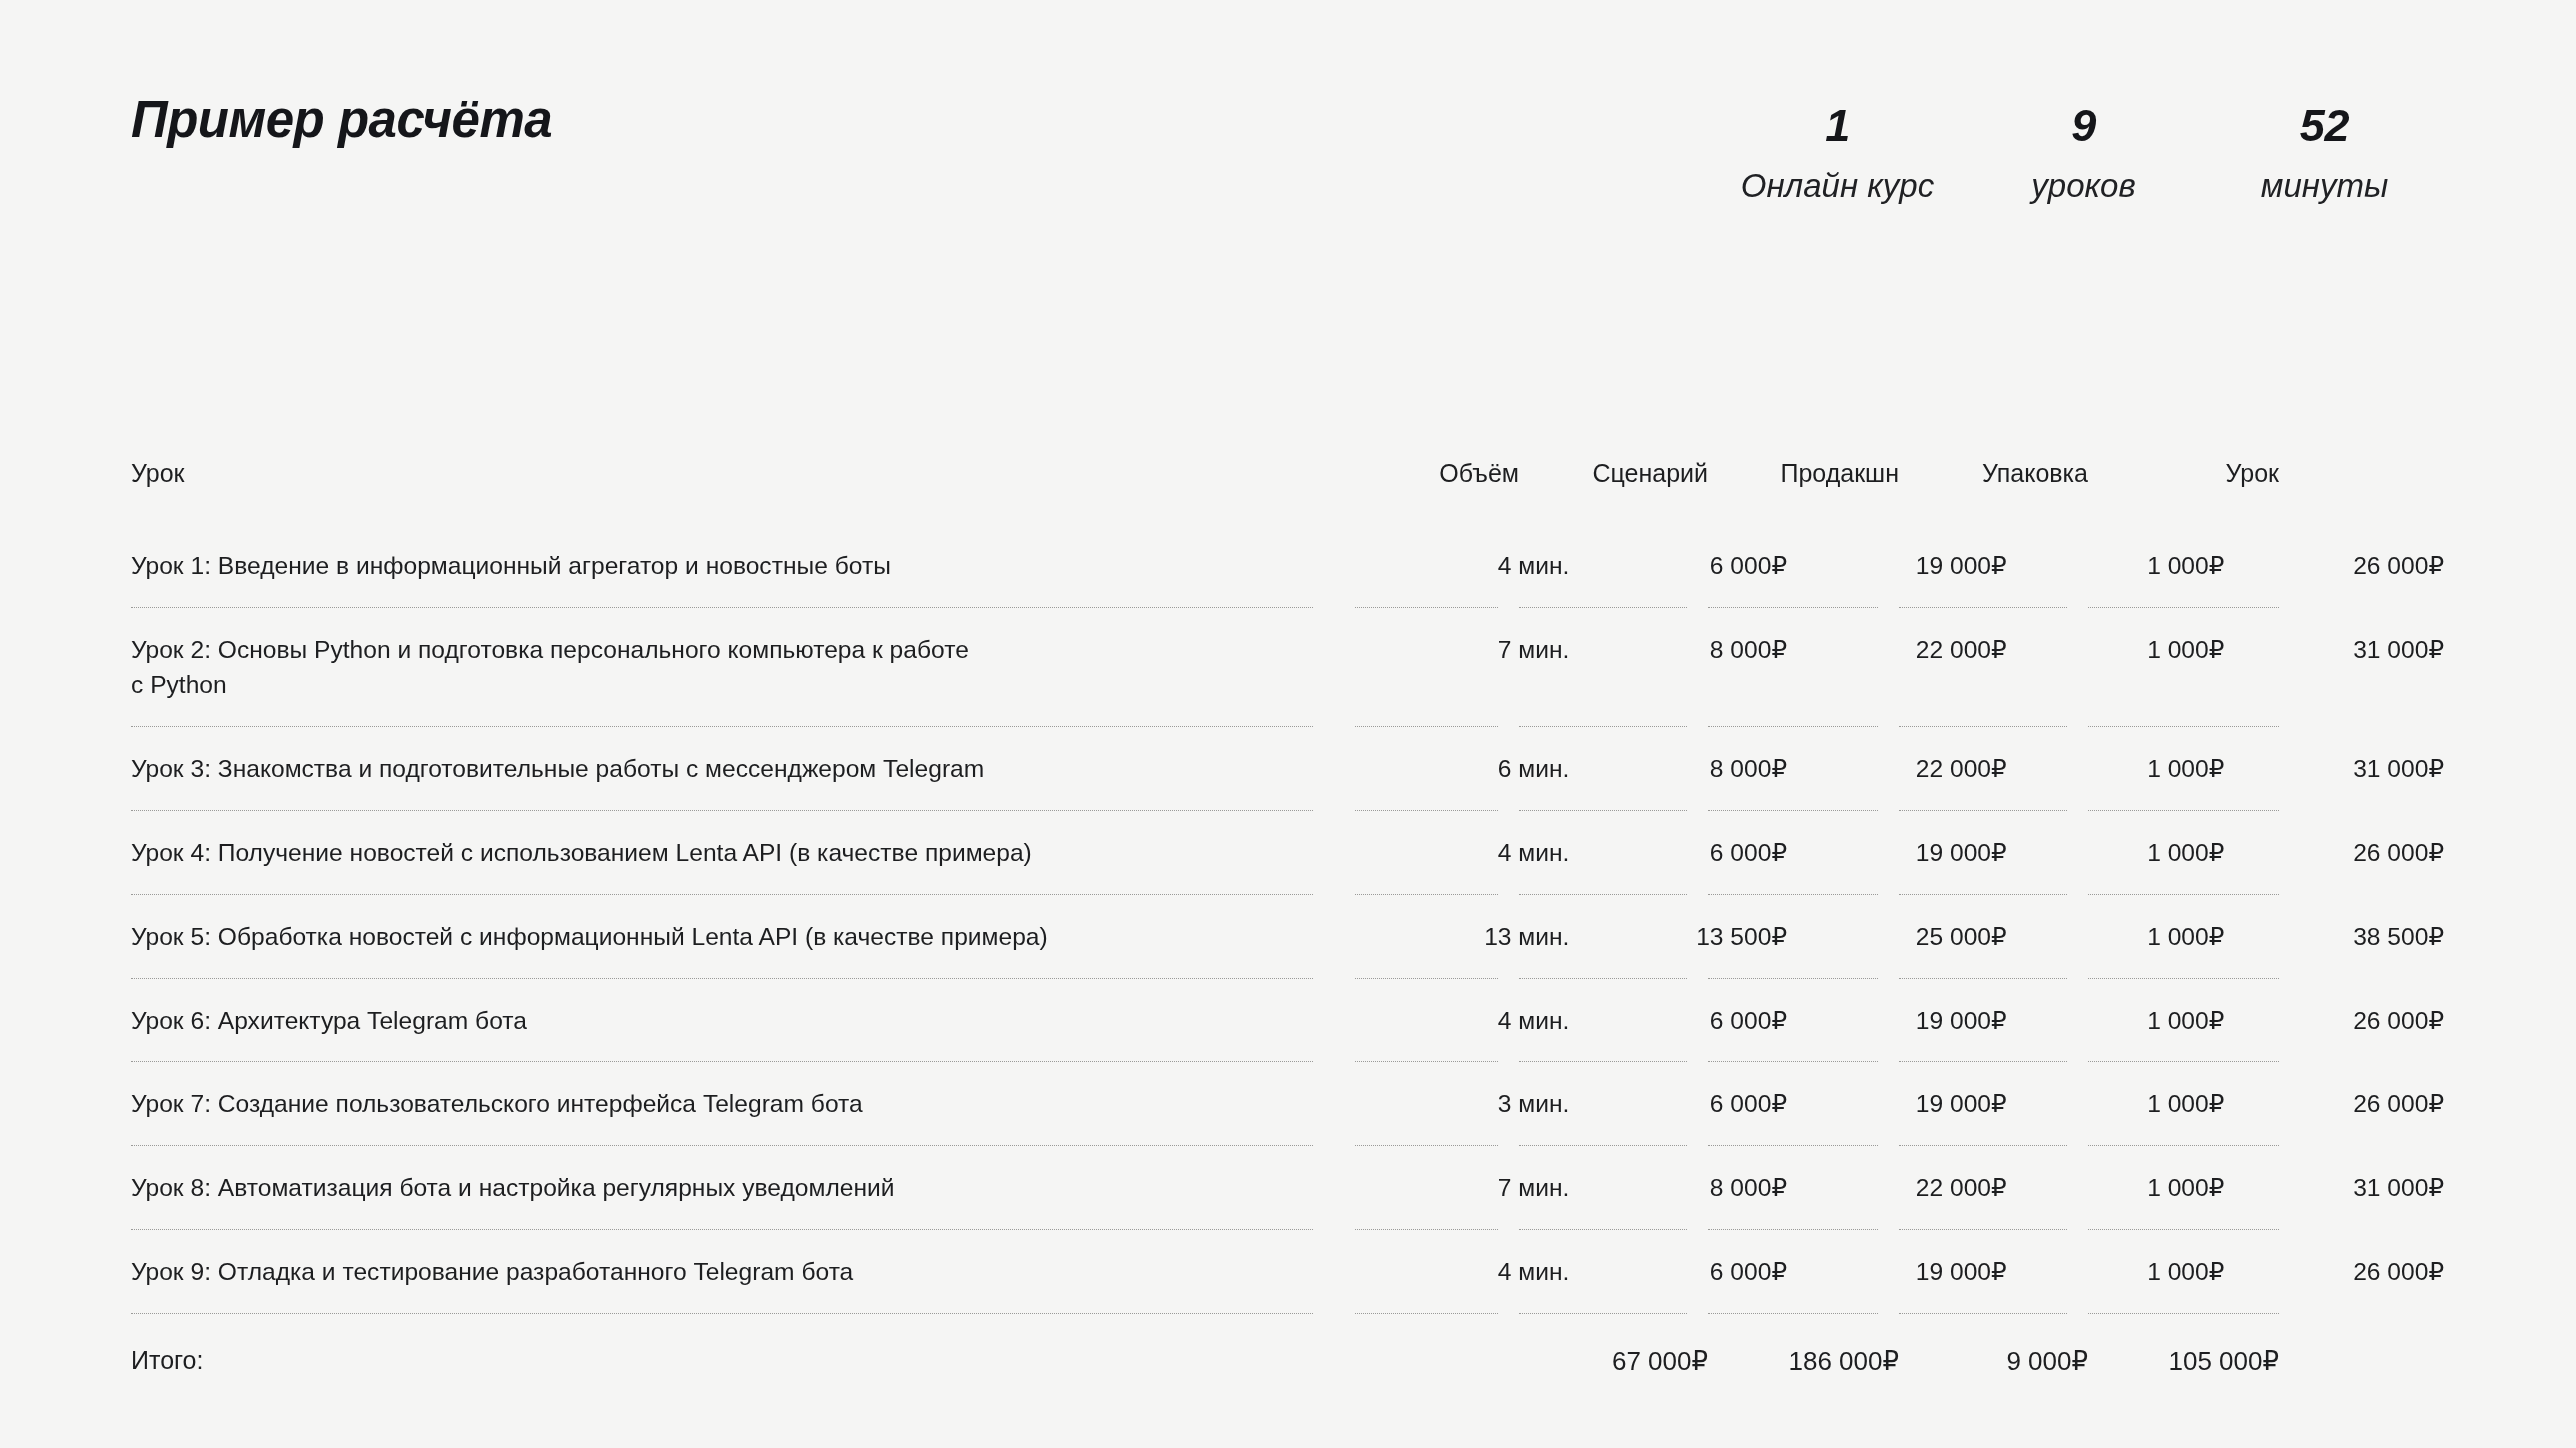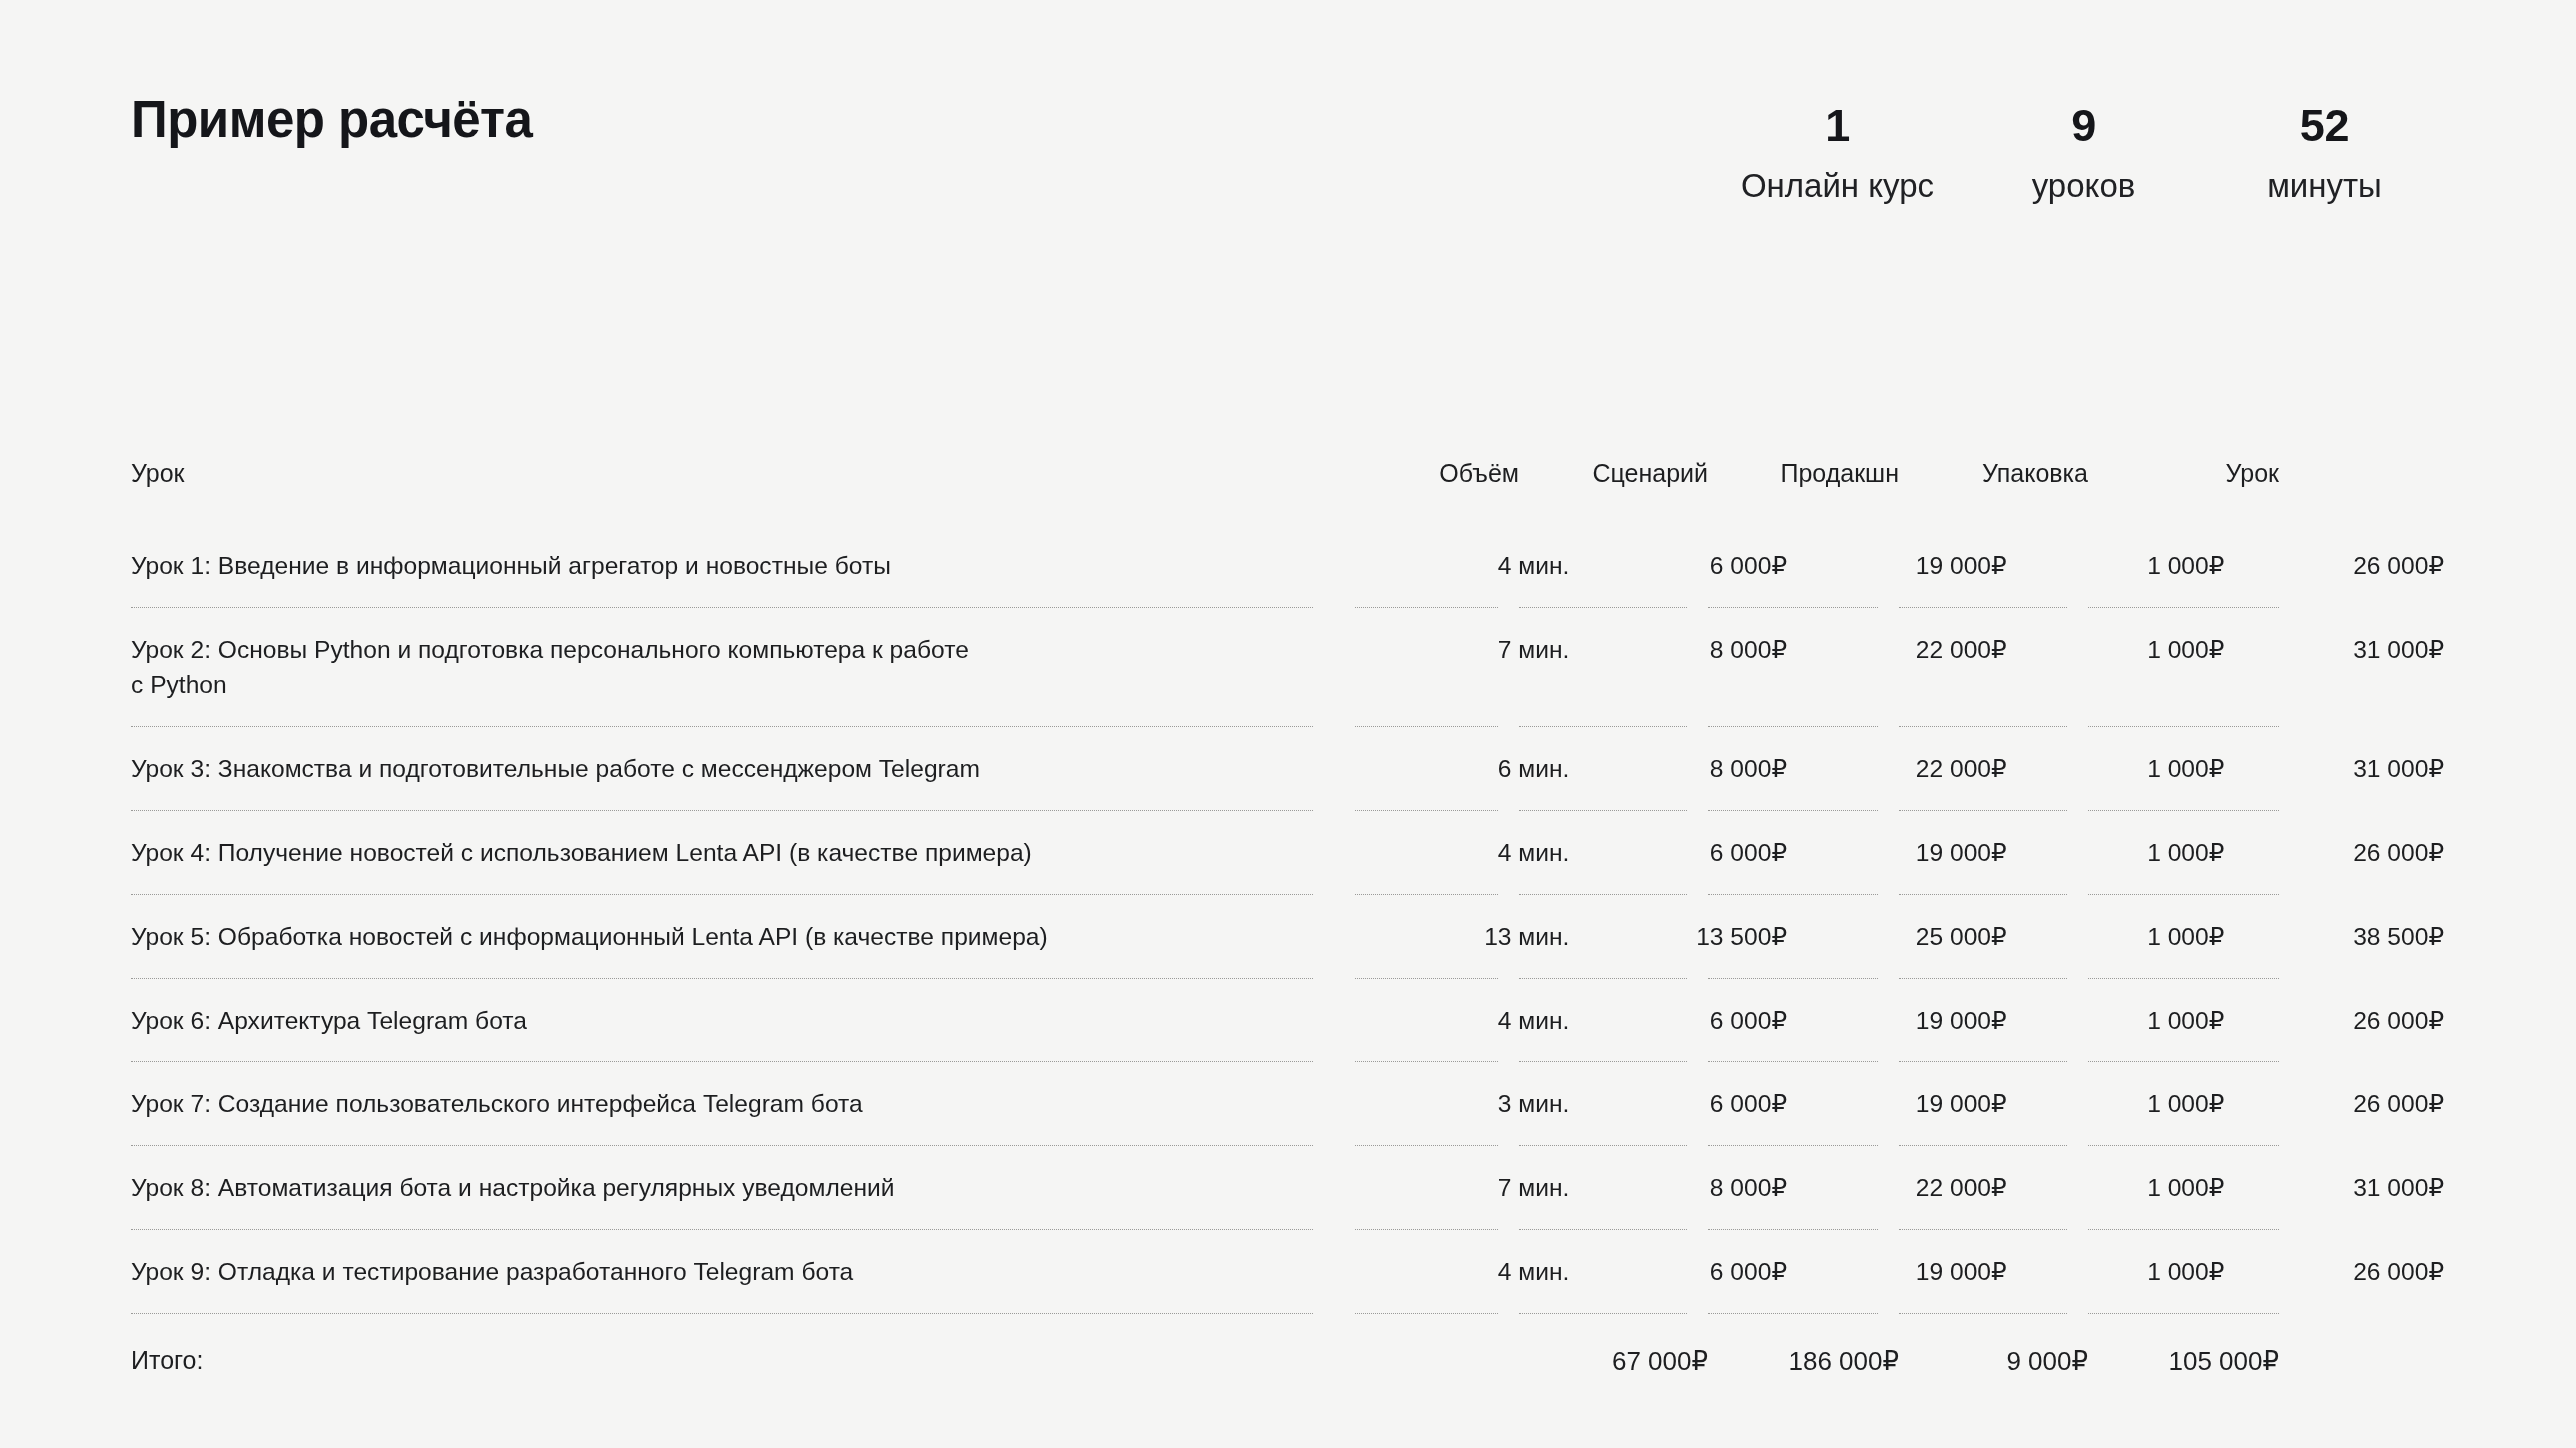--- a/index.html
+++ b/index.html
@@ -23,20 +23,21 @@
     box-sizing: border-box;
     padding: 0 131px;
   }
 
   
   .header {
     display: flex;
     align-items: flex-start;
     justify-content: space-between;
     padding-top: 93px;
+    font-style: italic;
   }
 
   .head-left { flex: 0 0 auto; }
 
   .page-title {
     font-size: 51px;
     font-weight: 700;
     letter-spacing: -0.5px;
     line-height: 1.05;
     margin: 0 0 33px 0;
@@ -265,21 +266,21 @@
             <i></i>
           </div>
           <div class="seg s-pack">
             <i></i>
           </div>
           <div class="seg s-total last">
             <i></i>
           </div>
         </div>
         <div class="row trow">
-          <div class="cell c-lesson">Урок 3: Знакомства и подготовительные работе с мессенджером Telegram</div>
+          <div class="cell c-lesson">Урок 3: Знакомства и подготовительные работы с мессенджером Telegram</div>
           <div class="cell c-gap"></div>
           <div class="cell c-volume num">6 мин.</div>
           <div class="cell c-scenario num">8 000₽</div>
           <div class="cell c-prod num">22 000₽</div>
           <div class="cell c-pack num">1 000₽</div>
           <div class="cell c-total num">31 000₽</div>
         </div>
         <div class="sep-row">
           <div class="seg s-lesson">
             <i></i>

